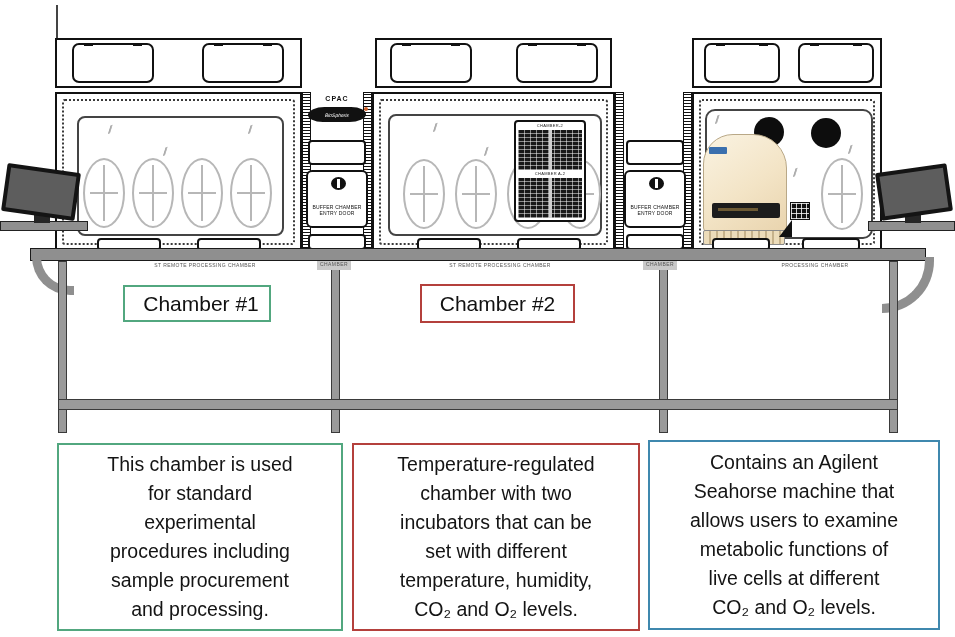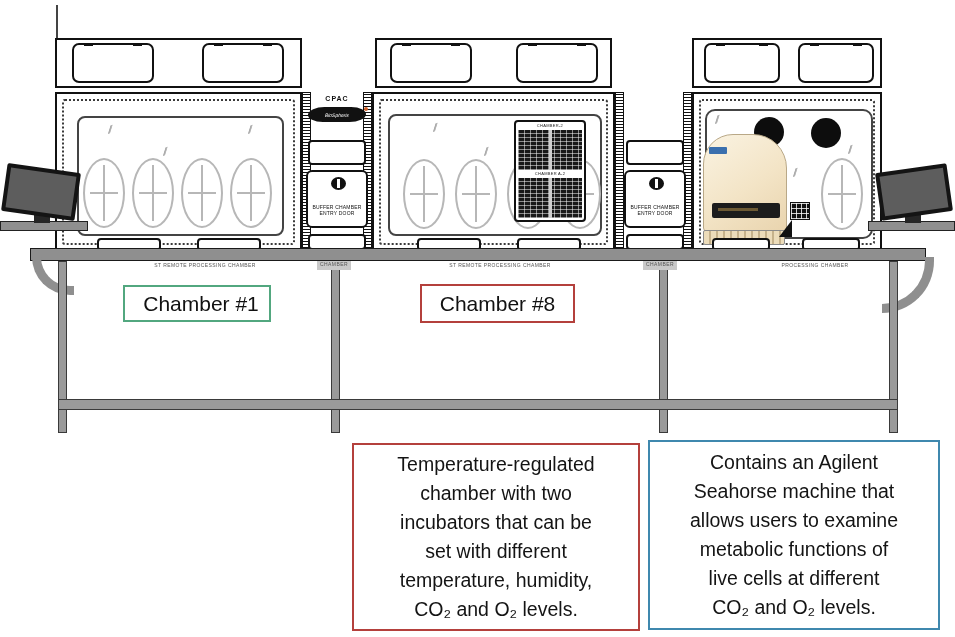--- a/index.html
+++ b/index.html
@@ -200,23 +200,31 @@
   <div class="abs neck" style="left:34px;top:206px;width:16px;height:17px;"></div>
   <div class="abs screen" style="left:4px;top:168px;width:74px;height:48px;transform:rotate(8deg);"></div>
   <div class="abs shelf" style="left:868px;top:221px;width:87px;height:10px;"></div>
   <div class="abs neck" style="left:905px;top:206px;width:16px;height:17px;"></div>
   <div class="abs screen" style="left:878px;top:168px;width:72px;height:48px;transform:rotate(-8deg);"></div>
 
   <div class="abs chamber-label" style="left: 123px; top: 285px; width: 148px; height: 37px; border-color: rgb(82, 167, 127); padding-left: 8px;">
     <span>Chamber #1</span>
   </div>
   <div class="abs chamber-label" style="left: 420px; top: 284px; width: 155px; height: 39px; border-color: rgb(180, 64, 60);">
-    <span>Chamber #8</span>
-  </div>
-
+    <span>Chamber #2</span>
+  </div>
+
+  <div class="abs desc-box" style="left: 57px; top: 443px; width: 286px; height: 188px; border-color: rgb(82, 167, 127);">
+    <span>This chamber is used
+for standard
+experimental
+procedures including
+sample procurement
+and processing.</span>
+  </div>
   <div class="abs desc-box" style="left: 352px; top: 443px; width: 288px; height: 188px; border-color: rgb(180, 64, 60);">
     <span>Temperature-regulated
 chamber with two
 incubators that can be
 set with different
 temperature, humidity,
 CO₂ and O₂ levels.</span>
   </div>
   <div class="abs desc-box" style="left: 648px; top: 440px; width: 292px; height: 190px; border-color: rgb(63, 136, 174);">
     <span>Contains an Agilent

